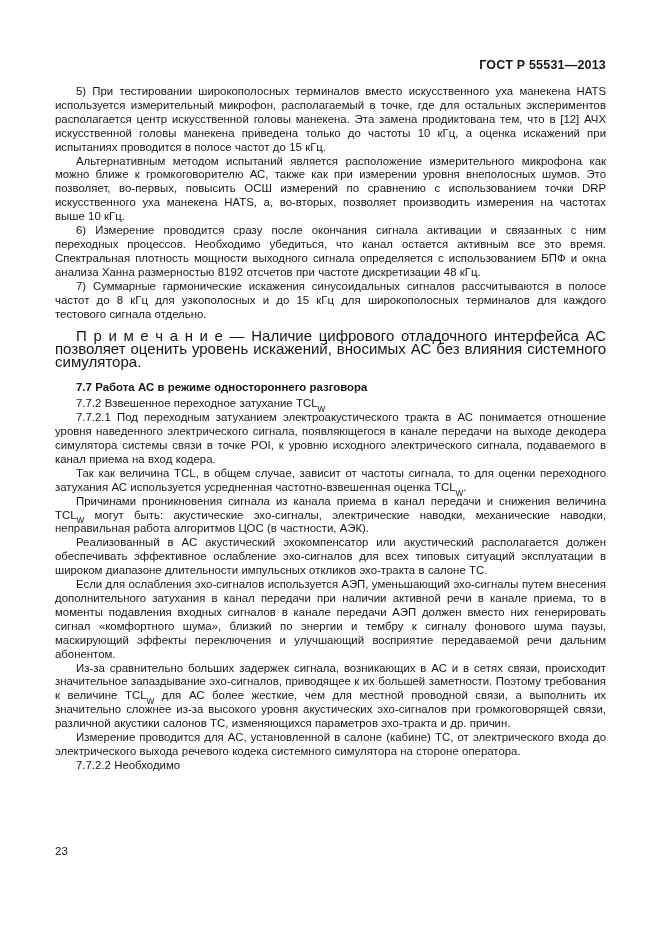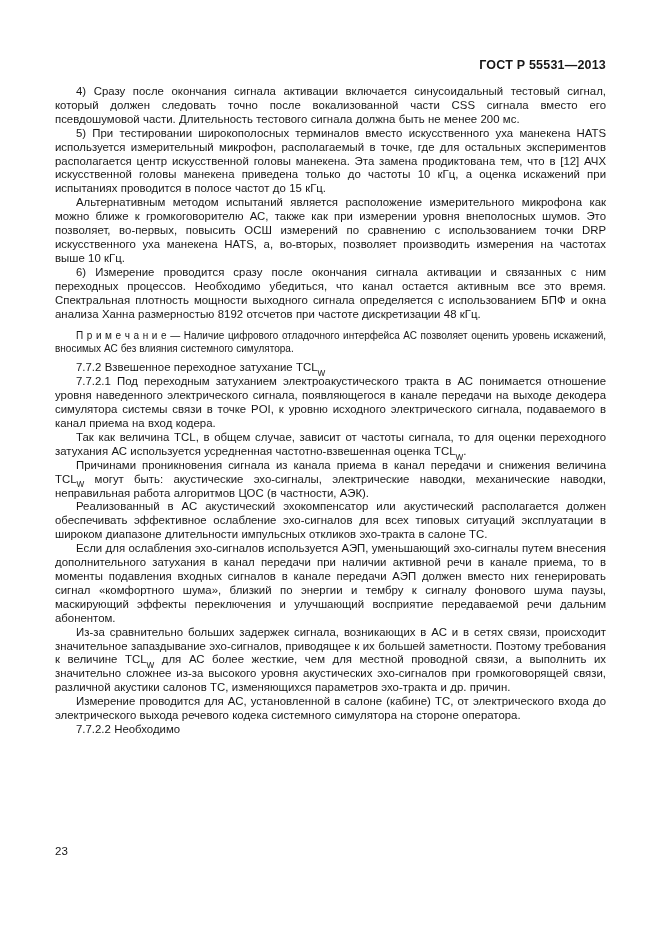--- a/index.html
+++ b/index.html
@@ -34,21 +34,21 @@
   }
   p.blk {
     margin: 0;
     text-align: justify;
     text-indent: 21px;
     font-size: 11.4px;
     line-height: 13.9px;
     word-spacing: 0.2px;
   }
   p.note {
-    font-size: 10px;
+    font-size: 15px;
     line-height: 13px;
     margin: 8px 0 6px 0;
   }
   p.h2 {
     font-weight: bold;
     margin: 13px 0 2px 0;
     text-align: left;
   }
   p.cont {
     text-align-last: justify;
@@ -68,25 +68,26 @@
     font-size: 11.5px;
   }
 </style>
 </head>
 <body>
 
 <div class="page">
   <div class="doc-header">ГОСТ Р 55531—2013</div>
 
   <div class="doc-body">
-      <p class="blk body">4) Сразу после окончания сигнала активации включается синусоидальный тестовый сигнал, который должен следовать точно после вокализованной части CSS сигнала вместо его псевдошумовой части. Длительность тестового сигнала должна быть не менее 200 мс.</p>
       <p class="blk body">5) При тестировании широкополосных терминалов вместо искусственного уха манекена HATS используется измерительный микрофон, располагаемый в точке, где для остальных экспериментов располагается центр искусственной головы манекена. Эта замена продиктована тем, что в [12] АЧХ искусственной головы манекена приведена только до частоты 10 кГц, а оценка искажений при испытаниях проводится в полосе частот до 15 кГц.</p>
       <p class="blk body">Альтернативным методом испытаний является расположение измерительного микрофона как можно ближе к громкоговорителю АС, также как при измерении уровня внеполосных шумов. Это позволяет, во-первых, повысить ОСШ измерений по сравнению с использованием точки DRP искусственного уха манекена HATS, а, во-вторых, позволяет производить измерения на частотах выше 10 кГц.</p>
       <p class="blk body">6) Измерение проводится сразу после окончания сигнала активации и связанных с ним переходных процессов. Необходимо убедиться, что канал остается активным все это время. Спектральная плотность мощности выходного сигнала определяется с использованием БПФ и окна анализа Ханна размерностью 8192 отсчетов при частоте дискретизации 48 кГц.</p>
+      <p class="blk body">7) Суммарные гармонические искажения синусоидальных сигналов рассчитываются в полосе частот до 8 кГц для узкополосных и до 15 кГц для широкополосных терминалов для каждого тестового сигнала отдельно.</p>
       <p class="blk note">П р и м е ч а н и е — Наличие цифрового отладочного интерфейса АС позволяет оценить уровень искажений, вносимых АС без влияния системного симулятора.</p>
+      <p class="blk h2">7.7 Работа АС в режиме одностороннего разговора</p>
       <p class="blk body">7.7.2 Взвешенное переходное затухание TCL<sub class="sb">W</sub></p>
       <p class="blk body">7.7.2.1 Под переходным затуханием электроакустического тракта в АС понимается отношение уровня наведенного электрического сигнала, появляющегося в канале передачи на выходе декодера симулятора системы связи в точке POI, к уровню исходного электрического сигнала, подаваемого в канал приема на вход кодера.</p>
       <p class="blk body">Так как величина TCL, в общем случае, зависит от частоты сигнала, то для оценки переходного затухания АС используется усредненная частотно-взвешенная оценка TCL<sub class="sb">W</sub>.</p>
       <p class="blk body">Причинами проникновения сигнала из канала приема в канал передачи и снижения величина TCL<sub class="sb">W</sub> могут быть: акустические эхо-сигналы, электрические наводки, механические наводки, неправильная работа алгоритмов ЦОС (в частности, АЭК).</p>
       <p class="blk body">Реализованный в АС акустический эхокомпенсатор или акустический располагается должен обеспечивать эффективное ослабление эхо-сигналов для всех типовых ситуаций эксплуатации в широком диапазоне длительности импульсных откликов эхо-тракта в салоне ТС.</p>
       <p class="blk body">Если для ослабления эхо-сигналов используется АЭП, уменьшающий эхо-сигналы путем внесения дополнительного затухания в канал передачи при наличии активной речи в канале приема, то в моменты подавления входных сигналов в канале передачи АЭП должен вместо них генерировать сигнал «комфортного шума», близкий по энергии и тембру к сигналу фонового шума паузы, маскирующий эффекты переключения и улучшающий восприятие передаваемой речи дальним абонентом.</p>
       <p class="blk body">Из-за сравнительно больших задержек сигнала, возникающих в АС и в сетях связи, происходит значительное запаздывание эхо-сигналов, приводящее к их большей заметности. Поэтому требования к величине TCL<sub class="sb">W</sub> для АС более жесткие, чем для местной проводной связи, а выполнить их значительно сложнее из-за высокого уровня акустических эхо-сигналов при громкоговорящей связи, различной акустики салонов ТС, изменяющихся параметров эхо-тракта и др. причин.</p>
       <p class="blk body">Измерение проводится для АС, установленной в салоне (кабине) ТС, от электрического входа до электрического выхода речевого кодека системного симулятора на стороне оператора.</p>
       <p class="blk body">7.7.2.2 Необходимо</p>
     </div>

